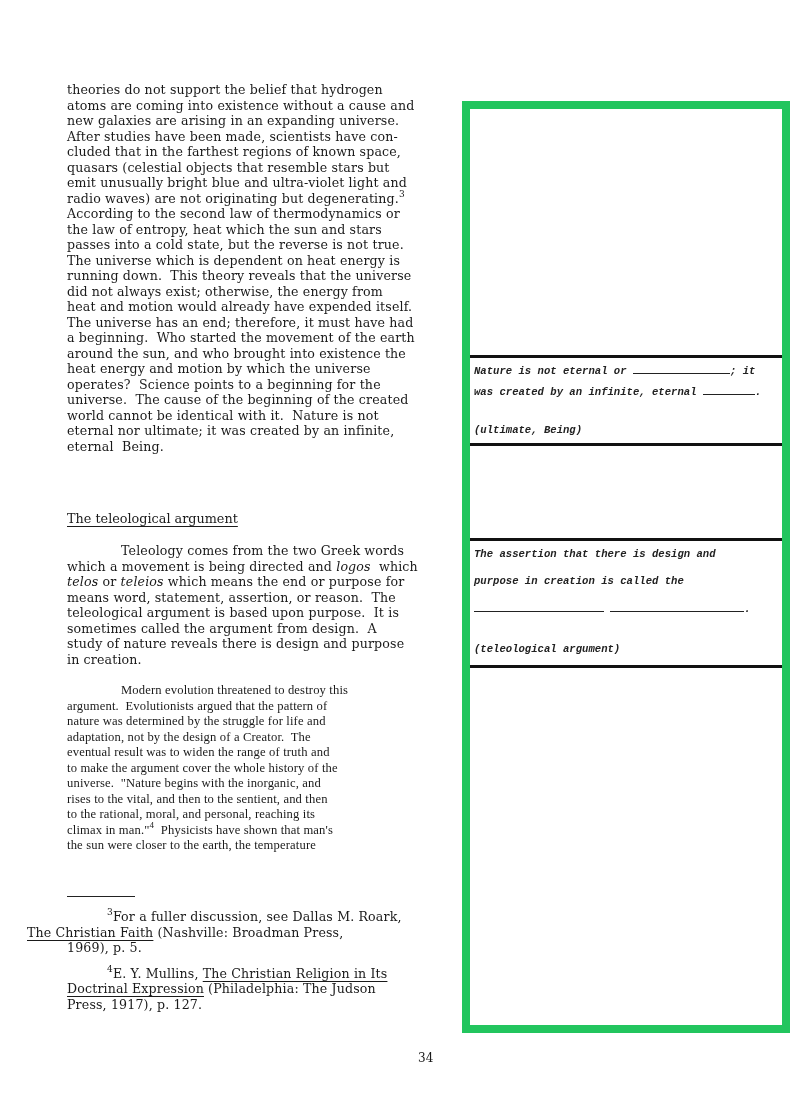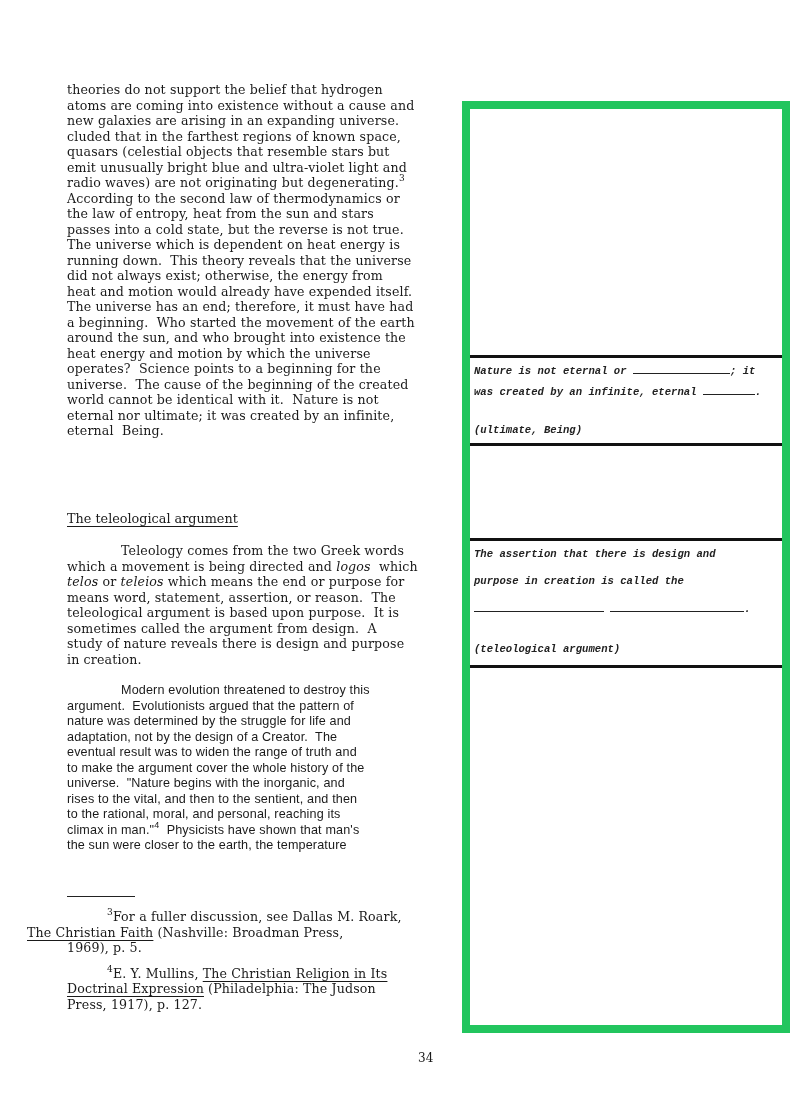--- a/index.html
+++ b/index.html
@@ -13,21 +13,21 @@
   .main p { margin: 0; }
   .para-indent { text-indent: 54px; }
   .heading {
     position: absolute; left: 67px; top: 472px;
     font-family: "DejaVu Serif", serif; font-size: 12.8px;
     text-decoration: underline; text-underline-offset: 3px;
   }
   .p2 { position: absolute; left: 67px; top: 504px; width: 384px;
     font-family: "DejaVu Serif", serif; font-size: 12.6px; line-height: 15.5px; letter-spacing: 0.15px; }
   .p3 { position: absolute; left: 67px; top: 644px; width: 384px;
-    font-family: Liberation Sans, sans-serif; font-size: 12.6px; line-height: 15.5px; letter-spacing: 0.15px; }
+    font-family: Liberation Serif, serif; font-size: 12.6px; line-height: 15.5px; letter-spacing: 0.15px; }
   .p2 p, .p3 p { margin: 0; }
   .it { font-style: italic; font-family: "DejaVu Serif", serif; }
   sup { font-size: 9px; vertical-align: 6px; line-height: 0; }
   .fn-rule { position: absolute; left: 67px; top: 857px; width: 68px; border-top: 1px solid #222; }
   .footnotes { position: absolute; left: 67px; top: 870px; width: 384px;
     font-family: "DejaVu Serif", serif; font-size: 12.6px; line-height: 15.5px; letter-spacing: 0.15px; }
   .footnotes p { margin: 0 0 10px 0; text-indent: 40px; }
   .u { text-decoration: underline; text-underline-offset: 3px; }
   .page-number { position: absolute; left: 418px; top: 1012px;
     font-family: "DejaVu Serif", serif; font-size: 12px; }
@@ -46,26 +46,27 @@
 </style>
 </head>
 <body>
 
 <div class="page">
 
   <div class="main">
     <p>theories do not support the belief that hydrogen</p>
     <p>atoms are coming into existence without a cause and</p>
     <p>new galaxies are arising in an expanding universe.</p>
+    <p>After studies have been made, scientists have con-</p>
     <p>cluded that in the farthest regions of known space,</p>
     <p>quasars (celestial objects that resemble stars but</p>
     <p>emit unusually bright blue and ultra-violet light and</p>
     <p><span>radio waves) are not originating but degenerating.</span><sup>3</sup></p>
     <p>According to the second law of thermodynamics or</p>
-    <p>the law of entropy, heat from the sun and stars</p>
+    <p>the law of entropy, heat which the sun and stars</p>
     <p>passes into a cold state, but the reverse is not true.</p>
     <p>The universe which is dependent on heat energy is</p>
     <p style="white-space:pre">running down.  This theory reveals that the universe</p>
     <p>did not always exist; otherwise, the energy from</p>
     <p>heat and motion would already have expended itself.</p>
     <p>The universe has an end; therefore, it must have had</p>
     <p style="white-space:pre">a beginning.  Who started the movement of the earth</p>
     <p>around the sun, and who brought into existence the</p>
     <p>heat energy and motion by which the universe</p>
     <p style="white-space:pre">operates?  Science points to a beginning for the</p>

